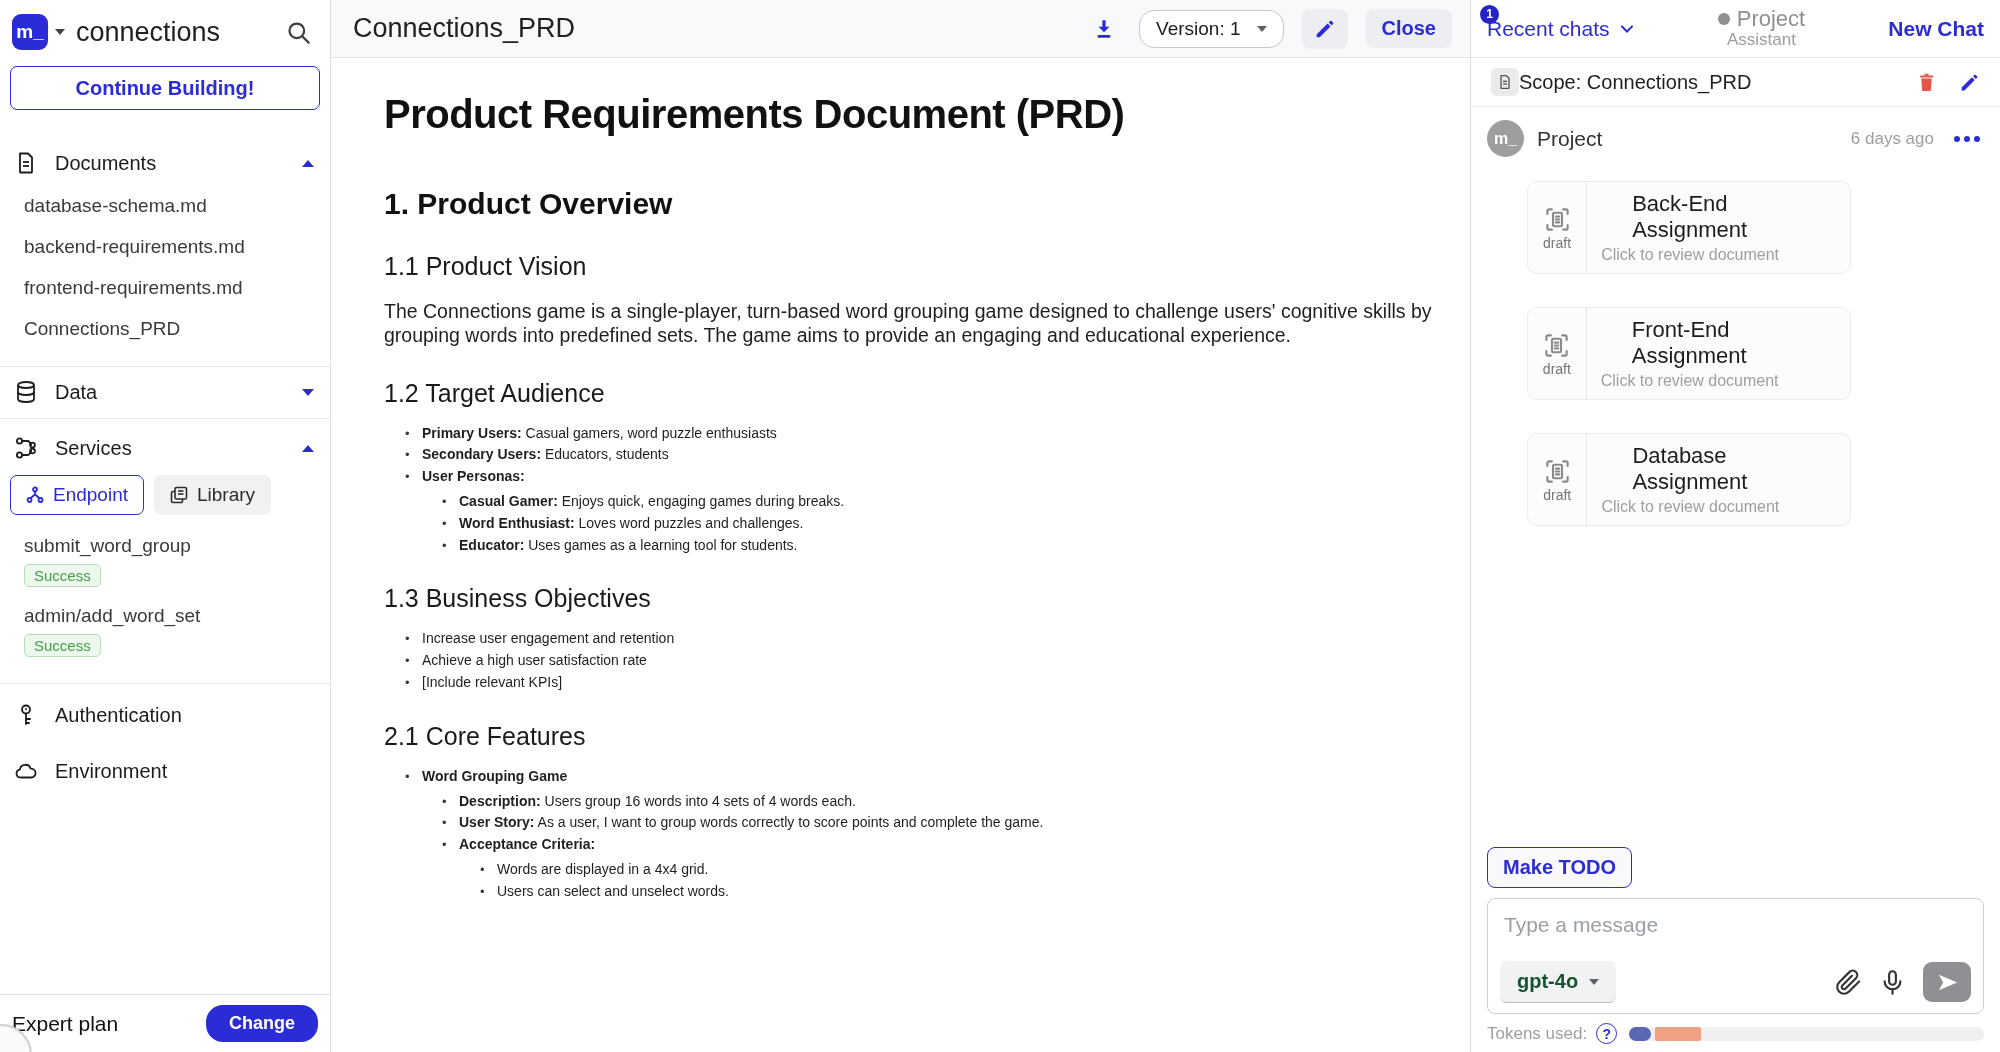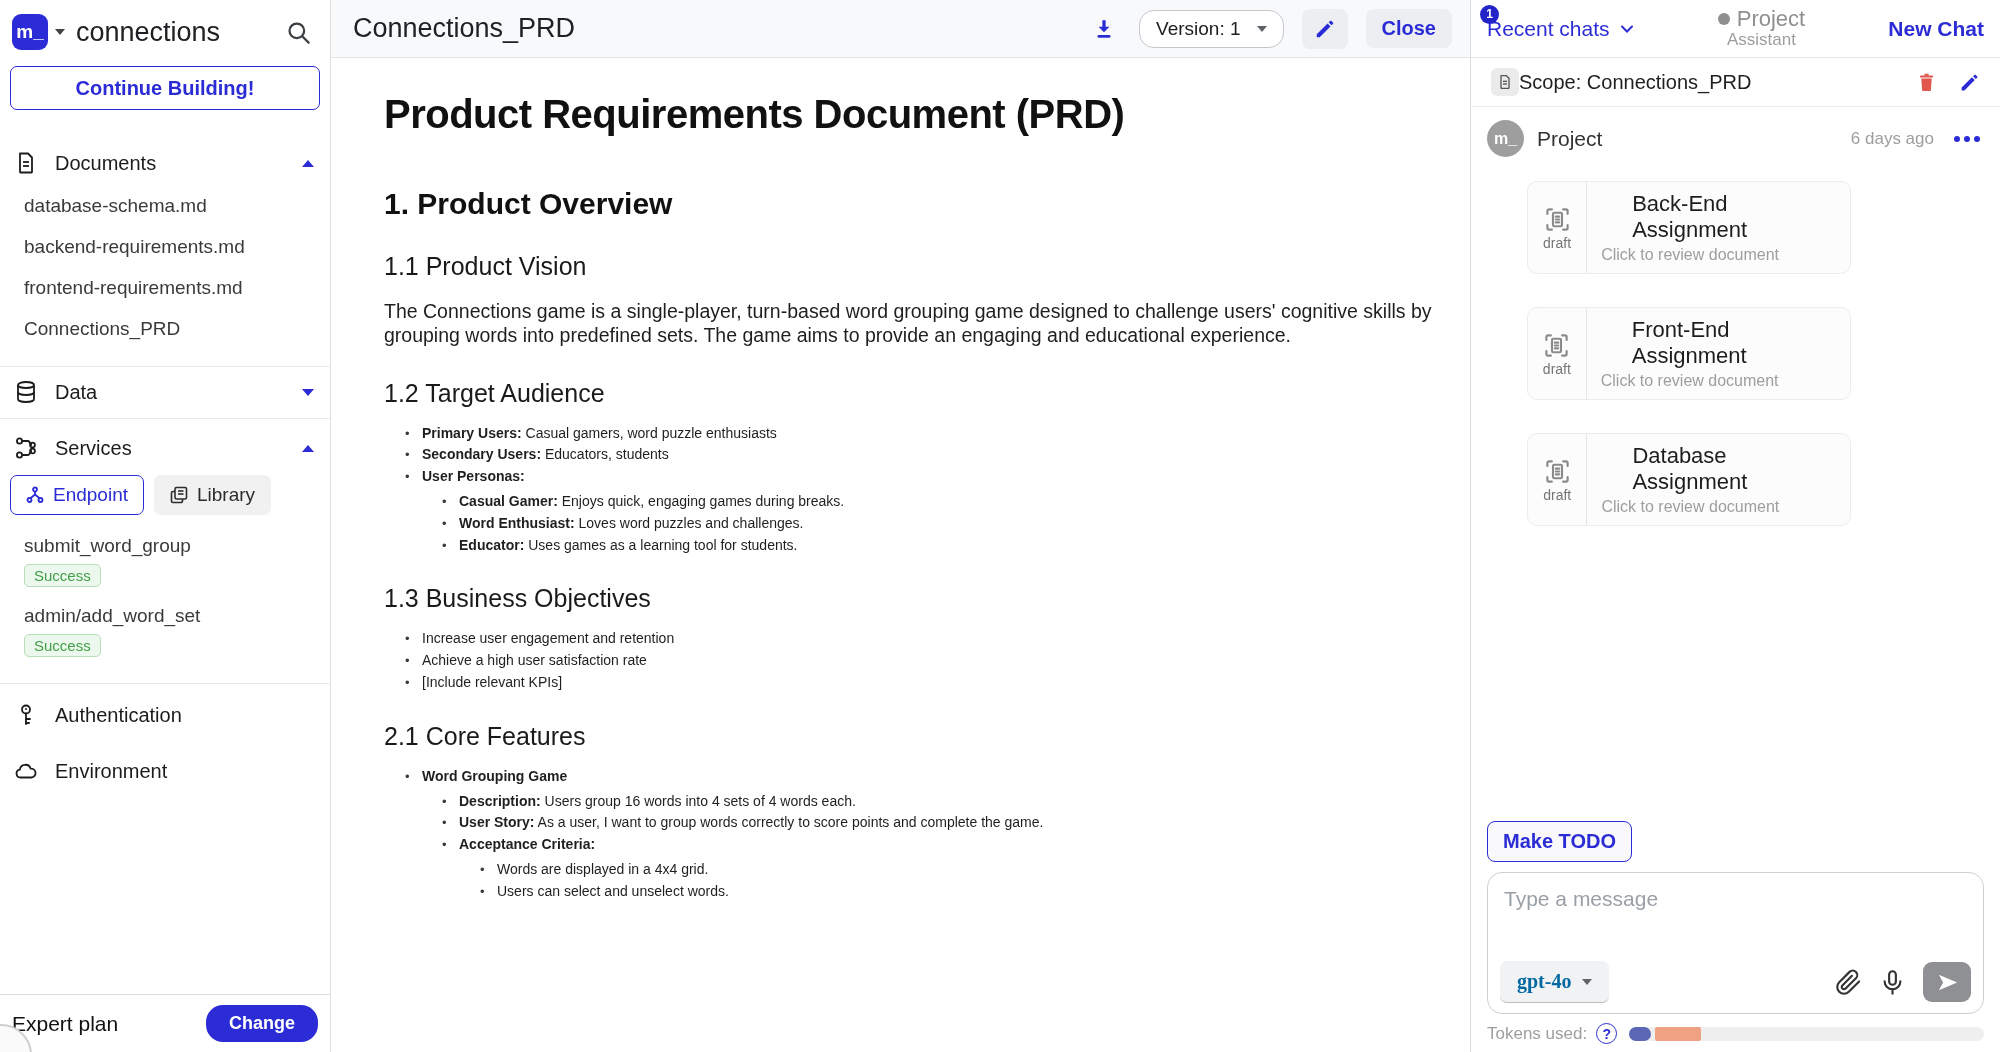--- a/index.html
+++ b/index.html
@@ -117,28 +117,28 @@
   .card-left { width:62px; display:flex; flex-direction:column; align-items:center; justify-content:center;
                border-right:1px solid #e6e6e6; padding:8px 0 6px; gap:2px; }
   .card-badge { font-size:14px; color:#757575; }
   .card-main { padding:9px 14px; display:flex; flex-direction:column; justify-content:center; }
   .card-title { font-size:22px; color:#1d1d1d;margin-left:31px; }
   .card-sub { font-size:16px; color:#9e9e9e; margin-top:3px; }
 
   .chat-footer { padding:0 16px 8px; }
   .make-todo { border:1.5px solid #2b2cd5; background:#f9f9fc; color:#2b2cd5; font-size:20px; font-weight:bold;
                border-radius:8px; padding:8px 15px; margin-bottom:10px; cursor:pointer; font-family:inherit; }
-  .input-box { border:1px solid #cfcfcf; border-radius:15px; height:142px; position:relative;
+  .input-box { border:1px solid #cfcfcf; border-radius:8px; height:116px; position:relative;
                padding:12px 14px; background:#fff; }
   .input-box textarea { border:none; outline:none; resize:none; width:100%; height:56px; background:transparent;
                         font-family:inherit; font-size:21px; color:#333; }
   .input-box textarea::placeholder { color:#9aa0a6; }
   .input-actions { position:absolute; left:12px; right:12px; bottom:10px; display:flex; align-items:center; gap:17px; }
   .model-select { display:flex; align-items:center; gap:11px; background:#f1f2f4; border-bottom:1.5px solid #bdbdbd;
-                  border-radius:7px; padding:9px 17px; font-size:20px; font-weight:bold; color:#0369a1; cursor:pointer;font-family:Liberation Serif, serif; }
+                  border-radius:7px; padding:9px 17px; font-size:20px; font-weight:bold; color:#14532d; cursor:pointer; }
   .flex-spacer { flex:1; }
   .send-btn { width:48px; height:40px; background:#8f9094; border:none; border-radius:9px;
               display:flex; align-items:center; justify-content:center; cursor:pointer; }
 
   .tokens-row { display:flex; align-items:center; margin-top:9px; gap:9px; }
   .tokens-label { font-size:17px; color:#9e9e9e; }
   .help-icon { width:21px; height:21px; border:1.5px solid #2b2cd5; color:#2b2cd5; border-radius:50%;
                font-size:14px; font-weight:bold; display:flex; align-items:center; justify-content:center; }
   .token-bar { flex:1; height:14px; background:#efefef; border-radius:7px; position:relative; margin-left:3px; }
   .token-seg-blue { position:absolute; left:0; top:0; width:22px; height:14px; background:#5b66b5; border-radius:7px; }

